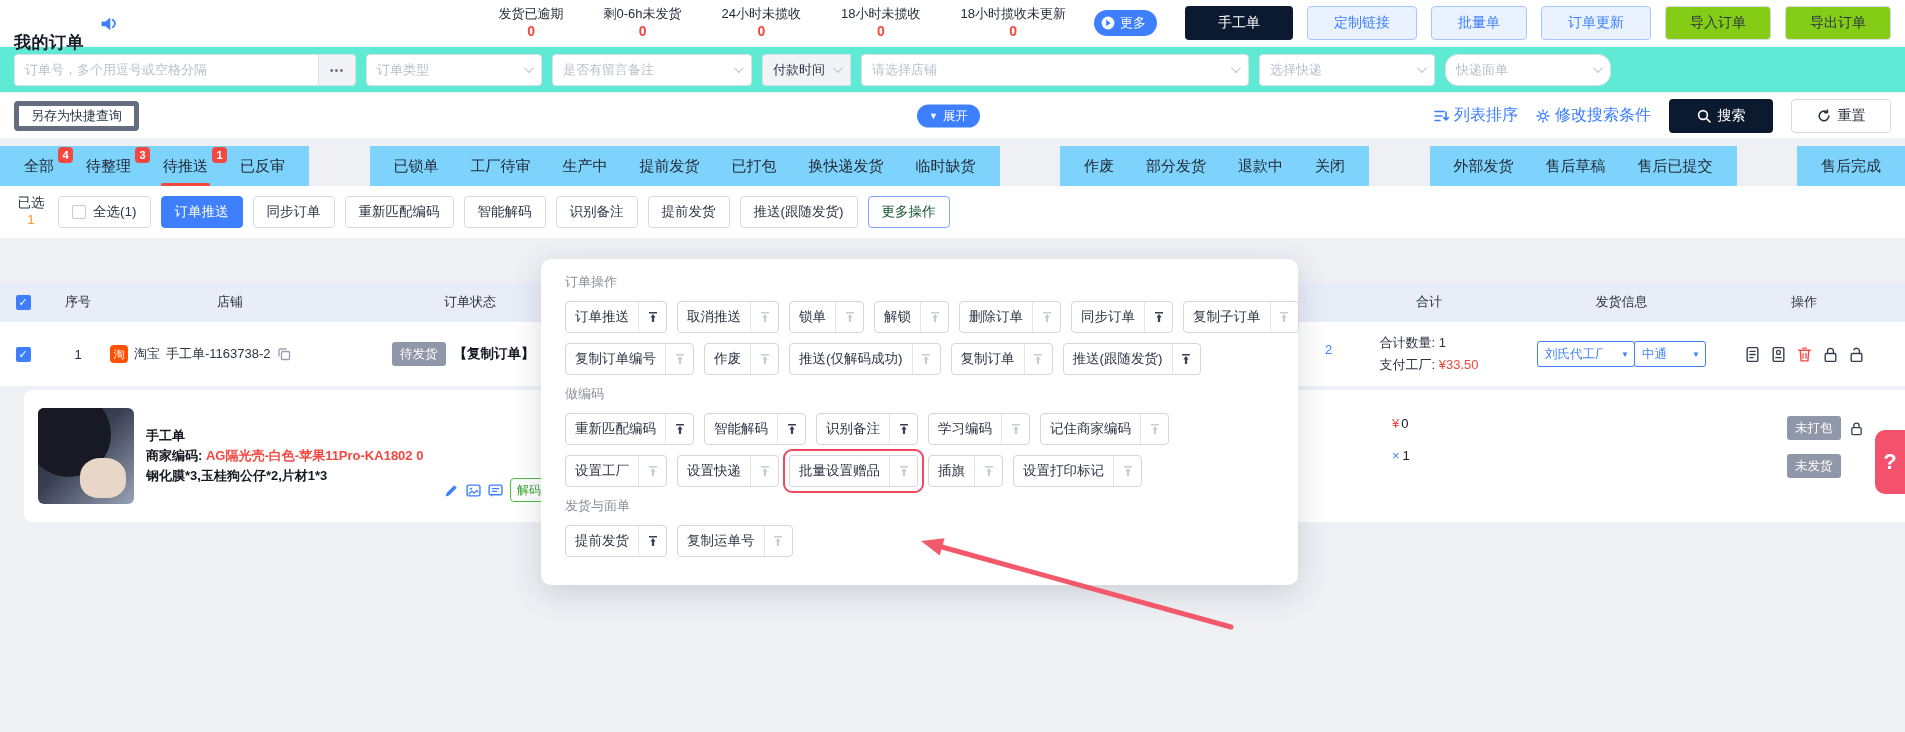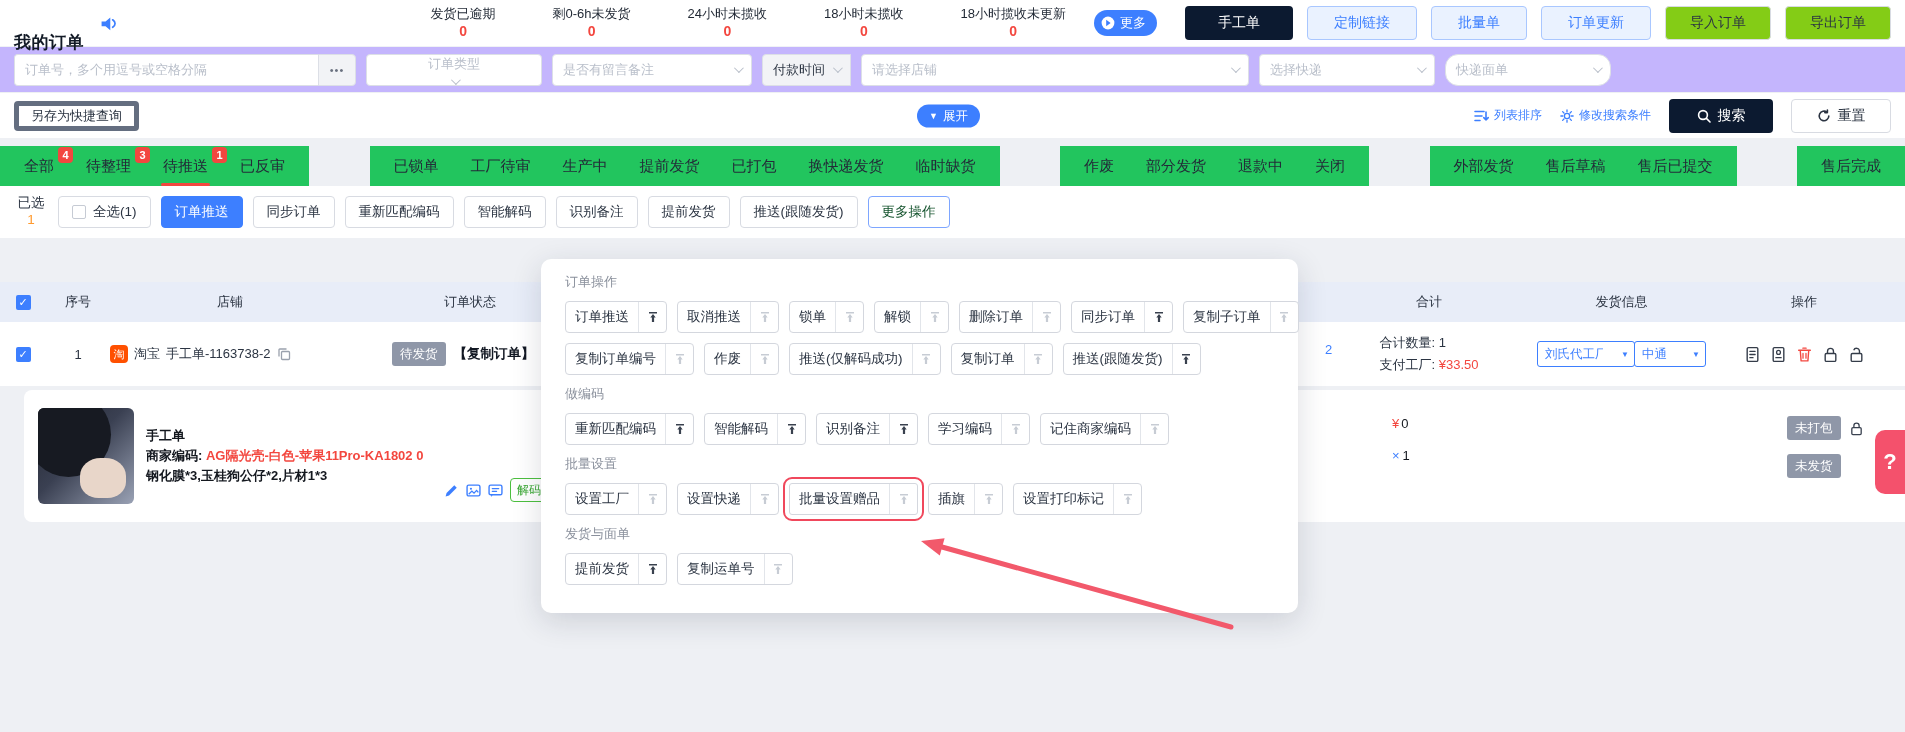--- a/index.html
+++ b/index.html
@@ -3,68 +3,68 @@
 <meta charset="utf-8">
 <style>
   * { margin:0; padding:0; box-sizing:border-box; }
   body { font-family:"Liberation Sans","DejaVu Sans",sans-serif; color:#2b3442; background:#eef0f4; }
   .app { position:relative; width:1905px; height:732px; background:#eef0f4; overflow:hidden; }
 
   
   .topbar { display:flex; align-items:center; height:46px; background:#fff; padding:0 14px; gap:10px; }
   .page-title { font-size:17px; font-weight:bold; color:#121a26; letter-spacing:.5px;margin-top:39px; }
   .speaker { margin-left:6px; display:flex; align-items:center; }
-  .stats { display:flex; gap:57px; margin-left:auto; margin-right:18px; }
+  .stats { display:flex; gap:40px; margin-left:auto; margin-right:18px; }
   .stat { text-align:center; line-height:1.35; cursor:pointer; }
   .stat-label { font-size:13px; color:#1f2733; }
   .stat-value { font-size:14px; font-weight:bold; color:#f3473f; }
   .pill-more { display:inline-flex; align-items:center; gap:5px; background:#3d7fff; color:#fff;
                border-radius:14px; height:26px; padding:0 11px 0 7px; font-size:13px; cursor:pointer; margin-right:14px; }
   .btn { height:34px; border-radius:4px; padding:0 20px; font-size:14px; display:inline-flex;
          align-items:center; justify-content:center; border:1px solid transparent; background:#84cc16; cursor:pointer; white-space:nowrap; }
   .btn-dark { background:#0c1a30; color:#fff; padding:0 32px; }
   .btn-blue-soft { background:#eaf2ff; border-color:#a9c7ff; color:#3d7fff; padding:0 26px; }
   .btn-plain { border-color:#d8dbe2; color:#2b3442; padding:0 24px; }
   .topbar .btn { margin-left:4px; }
 
   
-  .filter-row { display:flex; align-items:center; gap:10px; background:#c4b5fd; padding:10px 14px; border-top:1px solid #f0f2f6; height:46px; }
+  .filter-row { display:flex; align-items:center; gap:10px; background:#5eead4; padding:10px 14px; border-top:1px solid #f0f2f6; height:46px; }
   .input-wrap { display:flex; width:342px; height:32px; }
   .input-wrap input { flex:1; border:1px solid #dcdfe6; border-right:none; border-radius:4px 0 0 4px; padding:0 10px; font-size:13px; color:#303133; outline:none; }
   .input-wrap input::placeholder { color:#b9bfca; }
   .ellipsis-btn { width:38px; background:#f2f3f6; border:1px solid #dcdfe6; border-radius:0 4px 4px 0;
                   display:flex; align-items:center; justify-content:center; color:#6b7280; font-size:11px; letter-spacing:1px; cursor:pointer; }
   .sel { height:32px; border:1px solid #dcdfe6; border-radius:4px; background:#fff; display:flex; align-items:center;
          justify-content:space-between; padding:0 10px; font-size:13px; color:#b9bfca; cursor:pointer; }
   .chev { width:7px; height:7px; border-right:1.5px solid #b9bfca; border-bottom:1.5px solid #b9bfca; transform:rotate(45deg) translateY(-2px); }
-  .w-type { width:176px;flex-direction:column; } .w-msg { width:200px; } .w-shop { width:388px; } .w-exp { width:176px; } .w-way { width:166px;border-radius:13px; }
+  .w-type { width:176px; } .w-msg { width:200px; } .w-shop { width:388px; } .w-exp { width:176px; } .w-way { width:166px;border-radius:13px; }
   .paytime { display:flex; height:32px; }
   .paytime-label { display:flex; align-items:center; gap:8px; background:#f2f3f6; border:1px solid #dcdfe6;
                    border-radius:4px 0 0 4px; padding:0 10px; font-size:13px; color:#2b3442; cursor:pointer; }
   .datebox { display:flex; align-items:center; gap:7px; border:1px solid #dcdfe6; border-left:none;
              border-radius:0 4px 4px 0; padding:0 10px; width:318px; font-size:13px; color:#2b3442; cursor:pointer; }
 
   
   .quick-row { position:relative; display:flex; align-items:center; gap:10px; background:#fff; padding:0 14px; height:46px; border-top:1px solid #eef0f3; }
   .chip { height:30px; padding:0 12px; border:5px solid #0f766e; background:#fafbfc; border-radius:4px;
           font-size:13px; color:#2b3442; display:inline-flex; align-items:center; cursor:pointer; white-space:nowrap; }
   .chip-save { border-color:#646e80; background:#fff; }
   .expand-pill { position:absolute; left:917px; top:50%; transform:translateY(-50%); background:#3d7fff; color:#fff;
                  border-radius:12px; padding:3px 12px; font-size:12.5px; display:flex; gap:5px; align-items:center; cursor:pointer; }
   .expand-pill .caret { font-size:9px; }
   .quick-right { margin-left:auto; display:flex; align-items:center; gap:18px; }
-  .blue-link { display:inline-flex; align-items:center; gap:5px; color:#3d7fff; font-size:12px; cursor:pointer; }
+  .blue-link { display:inline-flex; align-items:center; gap:5px; color:#3d7fff; font-size:16px; cursor:pointer; }
   .search-btn { height:34px; width:104px; background:#0c1a30; color:#fff; border-radius:4px; display:inline-flex;
                 align-items:center; justify-content:center; gap:7px; font-size:14px; cursor:pointer; }
   .reset-btn { height:34px; width:100px; background:#fff; border:1px solid #d8dbe2; border-radius:4px; display:inline-flex;
                align-items:center; justify-content:center; gap:7px; font-size:14px; color:#2b3442; cursor:pointer; }
 
   
   .tabs-row { display:flex; justify-content:space-between; padding-top:8px; height:48px; background:#eef0f4; }
-  .tab-group { background:#22c55e; display:flex; padding:0 8px; }
+  .tab-group { background:#7dd3fc; display:flex; padding:0 8px; }
   .tab { position:relative; padding:0 16px; line-height:40px; font-size:15px; color:#232b38; cursor:pointer; white-space:nowrap; }
   .tab.active::after { content:""; position:absolute; left:14px; right:14px; bottom:0; height:3.5px; background:#f3473f; border-radius:2px; }
   .tab-badge { position:absolute; top:1px; right:-3px; background:#f3473f; color:#fff; font-size:11px; line-height:1;
                padding:2.5px 4.5px; border-radius:4px; font-weight:bold; }
   .tab-badge:empty { display:none; }
 
   
   .action-row { display:flex; align-items:center; gap:10px; background:#fff; padding:0 14px; height:52px; }
   .sel-stack { width:34px; text-align:center; line-height:1.25; font-size:13.5px; }
   .sel-num { color:#ff9a2e; }
@@ -717,21 +717,20 @@
         <span class="dd-label">记住商家编码</span>
         <span class="dd-sep"></span>
         <span class="dd-pin">
           <svg width="12" height="12" viewBox="0 0 12 12">
               <path d="M2 1h8v1.5H2z"></path>
               <path d="M6 3l2.7 3.4H7.1V11H4.9V6.4H3.3z"></path>
             </svg>
         </span>
       </div>
       </div>
-    <div class="dd-title">批量设置</div>
     <div class="dd-row">
         <div class="dd-btn">
         <span class="dd-label">设置工厂</span>
         <span class="dd-sep"></span>
         <span class="dd-pin">
           <svg width="12" height="12" viewBox="0 0 12 12">
               <path d="M2 1h8v1.5H2z"></path>
               <path d="M6 3l2.7 3.4H7.1V11H4.9V6.4H3.3z"></path>
             </svg>
         </span>

